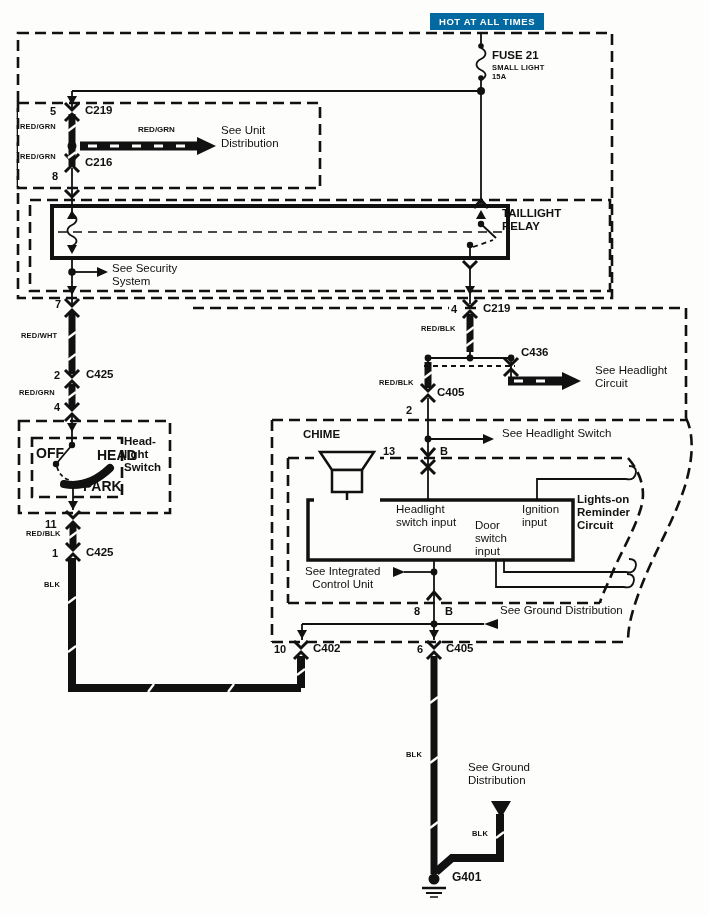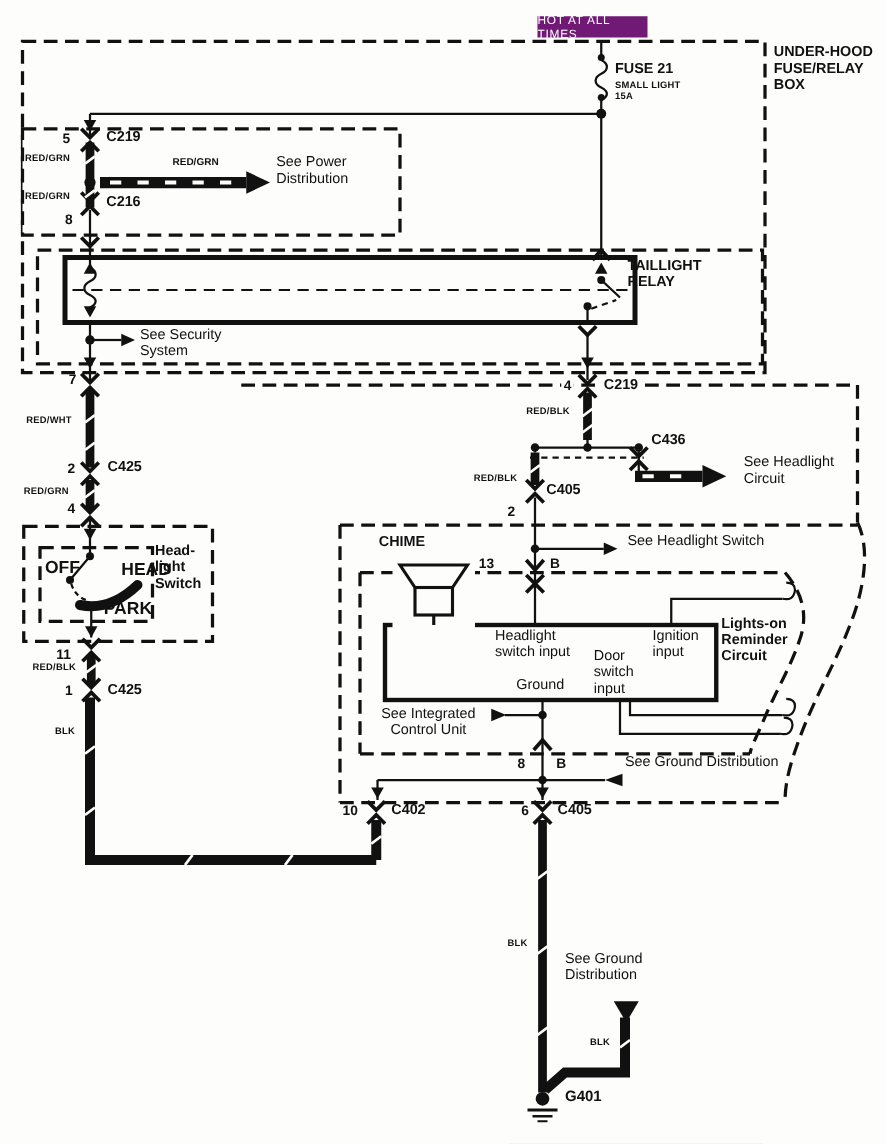--- a/index.html
+++ b/index.html
@@ -6,22 +6,22 @@
   .canvas{position:relative;width:709px;height:915px;background:#fdfdfc;overflow:hidden;
           font-family:"Liberation Sans",sans-serif;color:#111;}
   svg{position:absolute;left:0;top:0;}
   .lbl{position:absolute;font-weight:bold;font-size:11.5px;line-height:1.12;
        white-space:pre-line;color:#111;}
   .n{font-weight:normal;}
   .pin{font-size:11px;}
   .ws{font-size:7.5px;letter-spacing:.2px;}
   .sm{font-size:14px;}
   .bgw{background:#fdfdfc;padding:0 2px;}
-  .banner{position:absolute;left:430px;top:13px;width:88px;height:17px;background:#701a75;
-          color:#fff;font-weight:normal;font-size:9.5px;letter-spacing:.6px;
+  .banner{position:absolute;left:430px;top:13px;width:114px;height:17px;background:#0369a1;
+          color:#fff;font-weight:bold;font-size:9.5px;letter-spacing:.6px;
           display:flex;align-items:center;justify-content:center;}
 </style>
 </head>
 <body>
 
 <div class="canvas">
 
 <svg width="709" height="915" viewBox="0 0 709 915">
 
   <g stroke="#111" fill="none" stroke-width="2.6" stroke-dasharray="11 6">
@@ -191,32 +191,29 @@
   <g>
     <circle cx="434" cy="879" r="5.5" fill="#111"></circle>
     <path d="M422,888 H446" stroke="#111" stroke-width="2.5"></path>
     <path d="M426,893 H442" stroke="#111" stroke-width="2"></path>
     <path d="M430,897 H438" stroke="#111" stroke-width="1.5"></path>
   </g>
 </svg>
 
 <div class="banner">HOT AT ALL TIMES</div>
 
-<div class="lbl" style="left:619px;top:36px;">UNDER-HOOD
-FUSE/RELAY
-BOX</div>
 <div class="lbl" style="left:492px;top:49px;">FUSE 21</div>
 <div class="lbl ws" style="left:492px;top:64px;">SMALL LIGHT</div>
 <div class="lbl ws" style="left:492px;top:73px;">15A</div>
 
 <div class="lbl pin" style="left:50px;top:105px;">5</div>
 <div class="lbl" style="left:85px;top:104px;">C219</div>
 <div class="lbl ws" style="left:20px;top:123px;">RED/GRN</div>
 <div class="lbl sm" style="left:138px;top:126px;font-size:8px;">RED/GRN</div>
-<div class="lbl n" style="left:221px;top:124px;">See Power
+<div class="lbl n" style="left:221px;top:124px;">See Unit
 Distribution</div>
 <div class="lbl" style="left:85px;top:156px;">C216</div>
 <div class="lbl ws" style="left:20px;top:153px;">RED/GRN</div>
 <div class="lbl pin" style="left:52px;top:170px;">8</div>
 
 <div class="lbl" style="left:502px;top:207px;">TAILLIGHT
 RELAY</div>
 <div class="lbl n" style="left:112px;top:262px;">See Security
 System</div>
 <div class="lbl pin" style="left:55px;top:298px;">7</div>
@@ -268,18 +265,18 @@
 Control Unit</div>
 <div class="lbl pin" style="left:414px;top:605px;">8</div>
 <div class="lbl pin" style="left:445px;top:605px;">B</div>
 <div class="lbl n" style="left:500px;top:604px;">See Ground Distribution</div>
 <div class="lbl pin" style="left:274px;top:643px;">10</div>
 <div class="lbl" style="left:313px;top:642px;">C402</div>
 <div class="lbl pin" style="left:417px;top:643px;">6</div>
 <div class="lbl" style="left:446px;top:642px;">C405</div>
 
 <div class="lbl ws" style="left:406px;top:751px;">BLK</div>
-<div class="lbl n" style="left:452px;top:761px;">See Ground
+<div class="lbl n" style="left:468px;top:761px;">See Ground
 Distribution</div>
 <div class="lbl ws" style="left:472px;top:830px;">BLK</div>
 <div class="lbl" style="left:452px;top:871px;font-size:12px;">G401</div>
 
 </div>
 
 </body></html>

